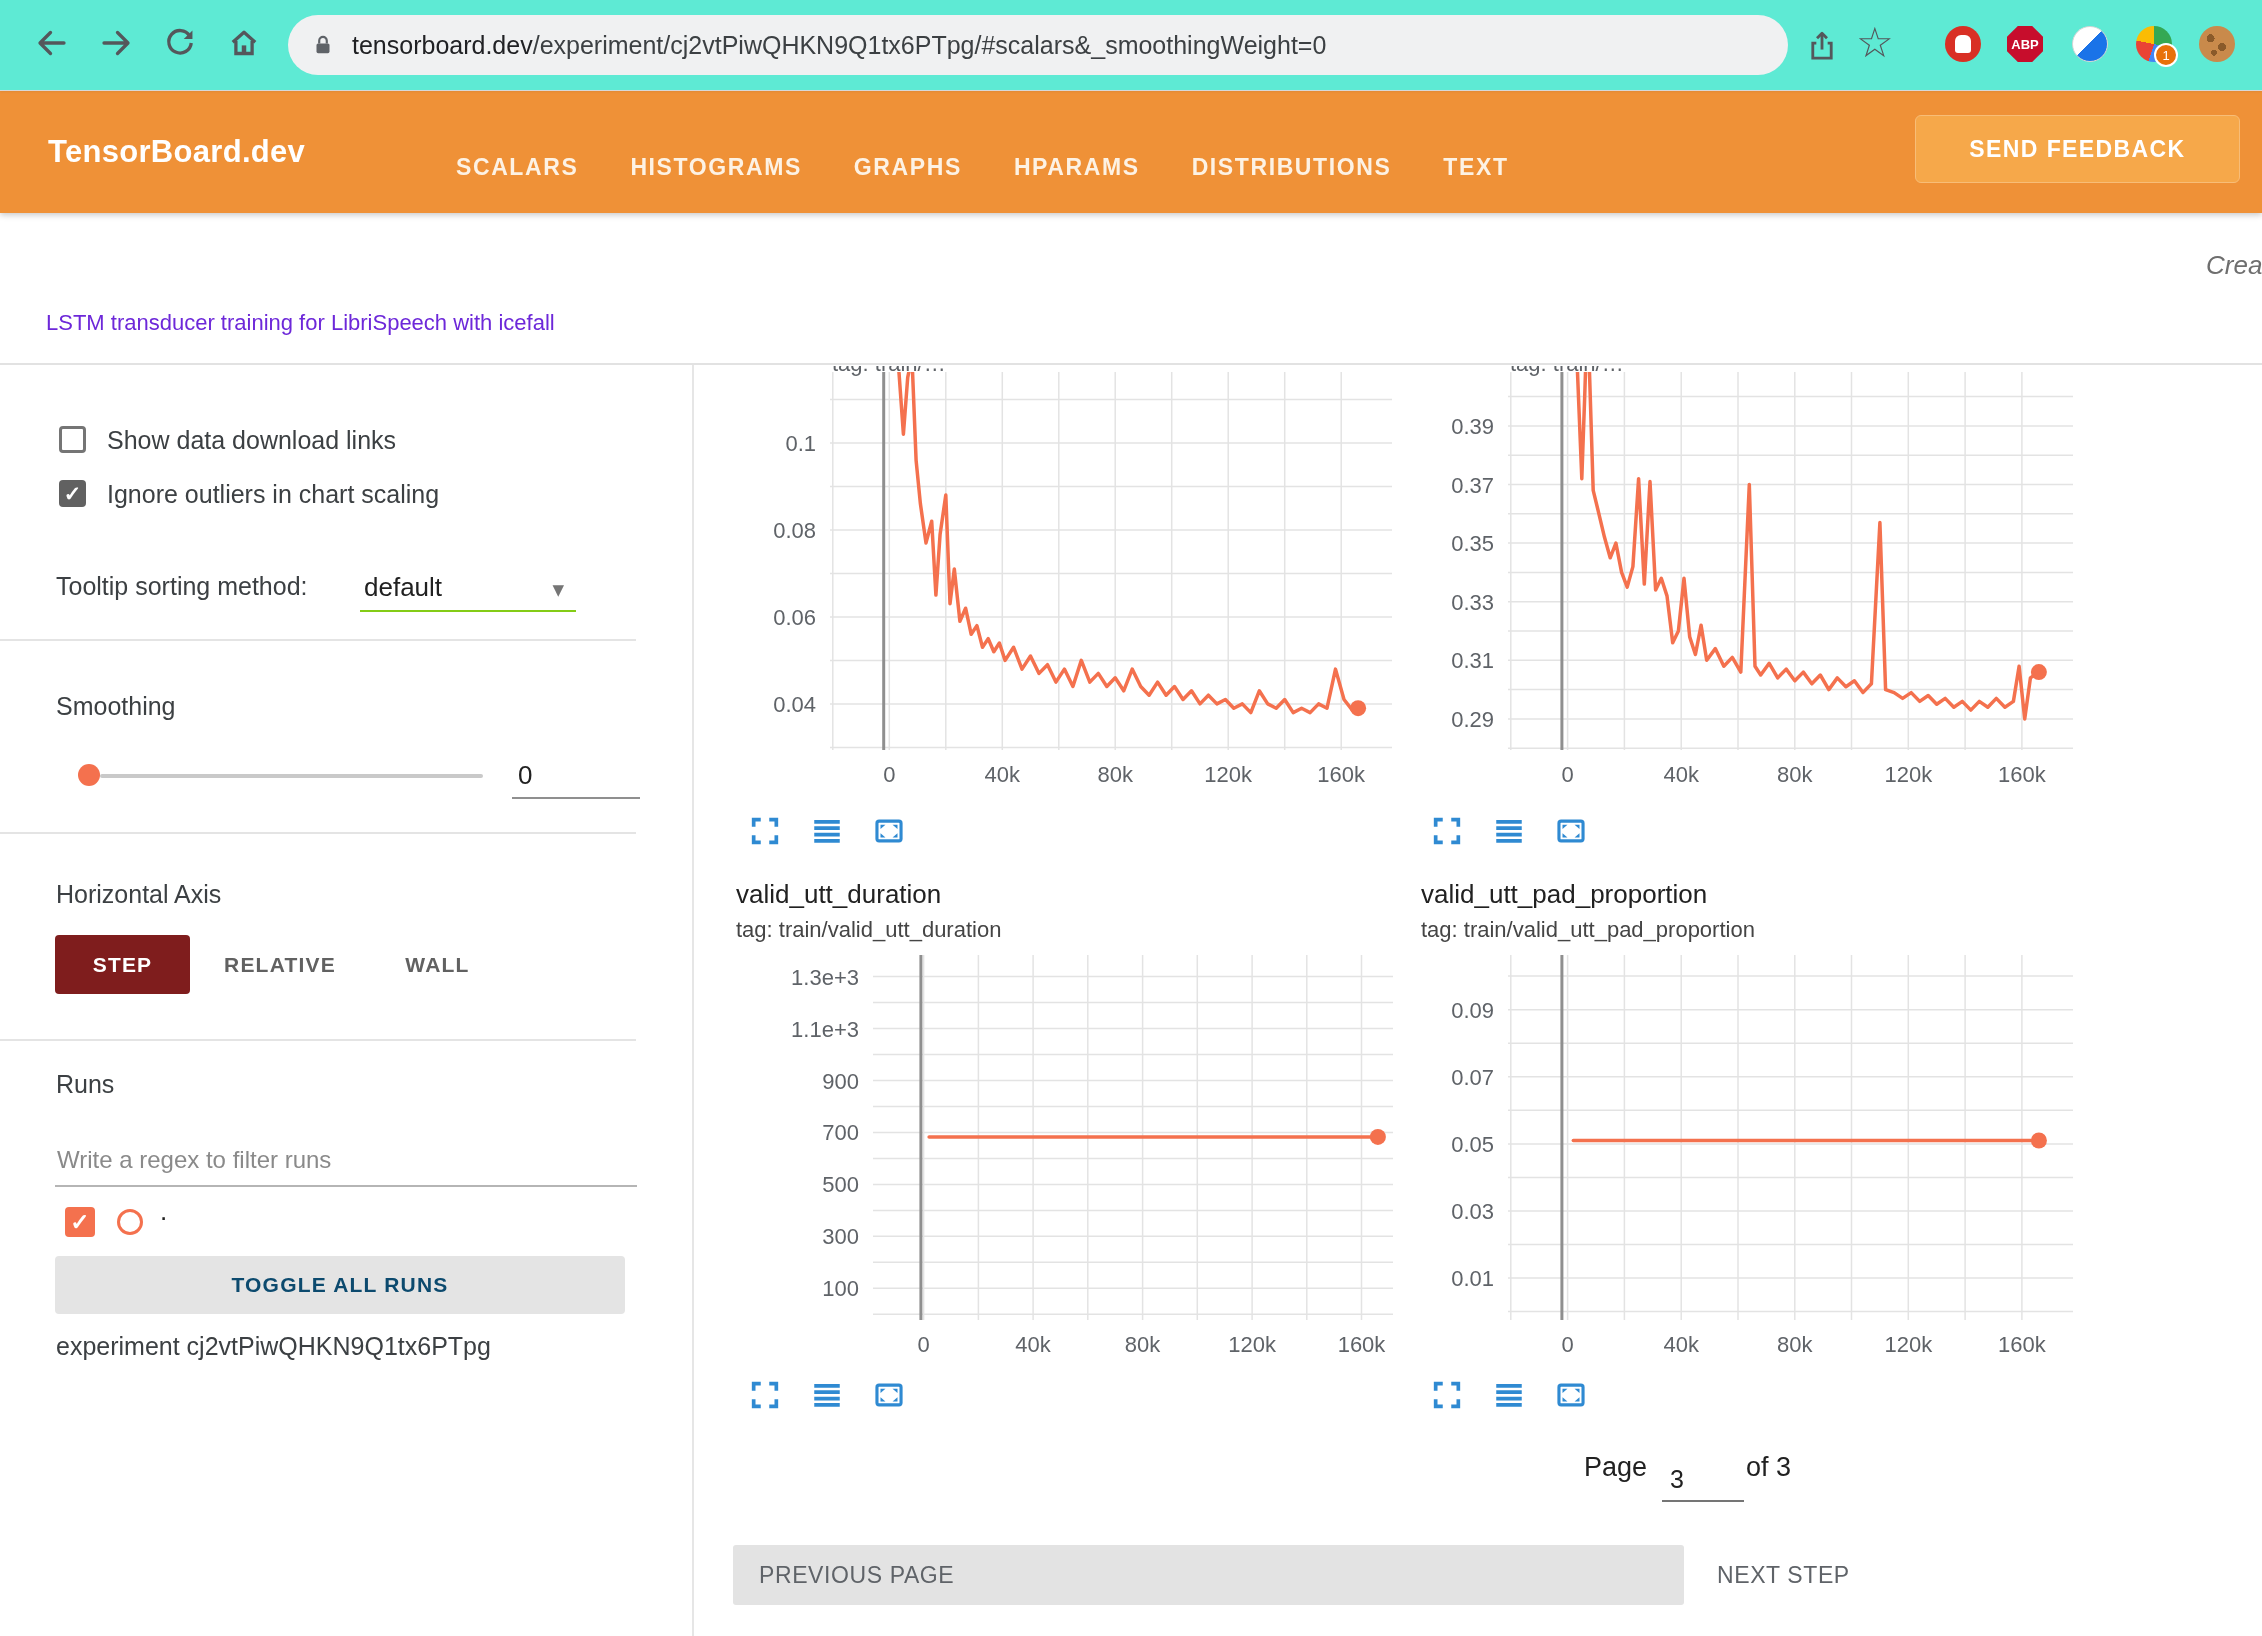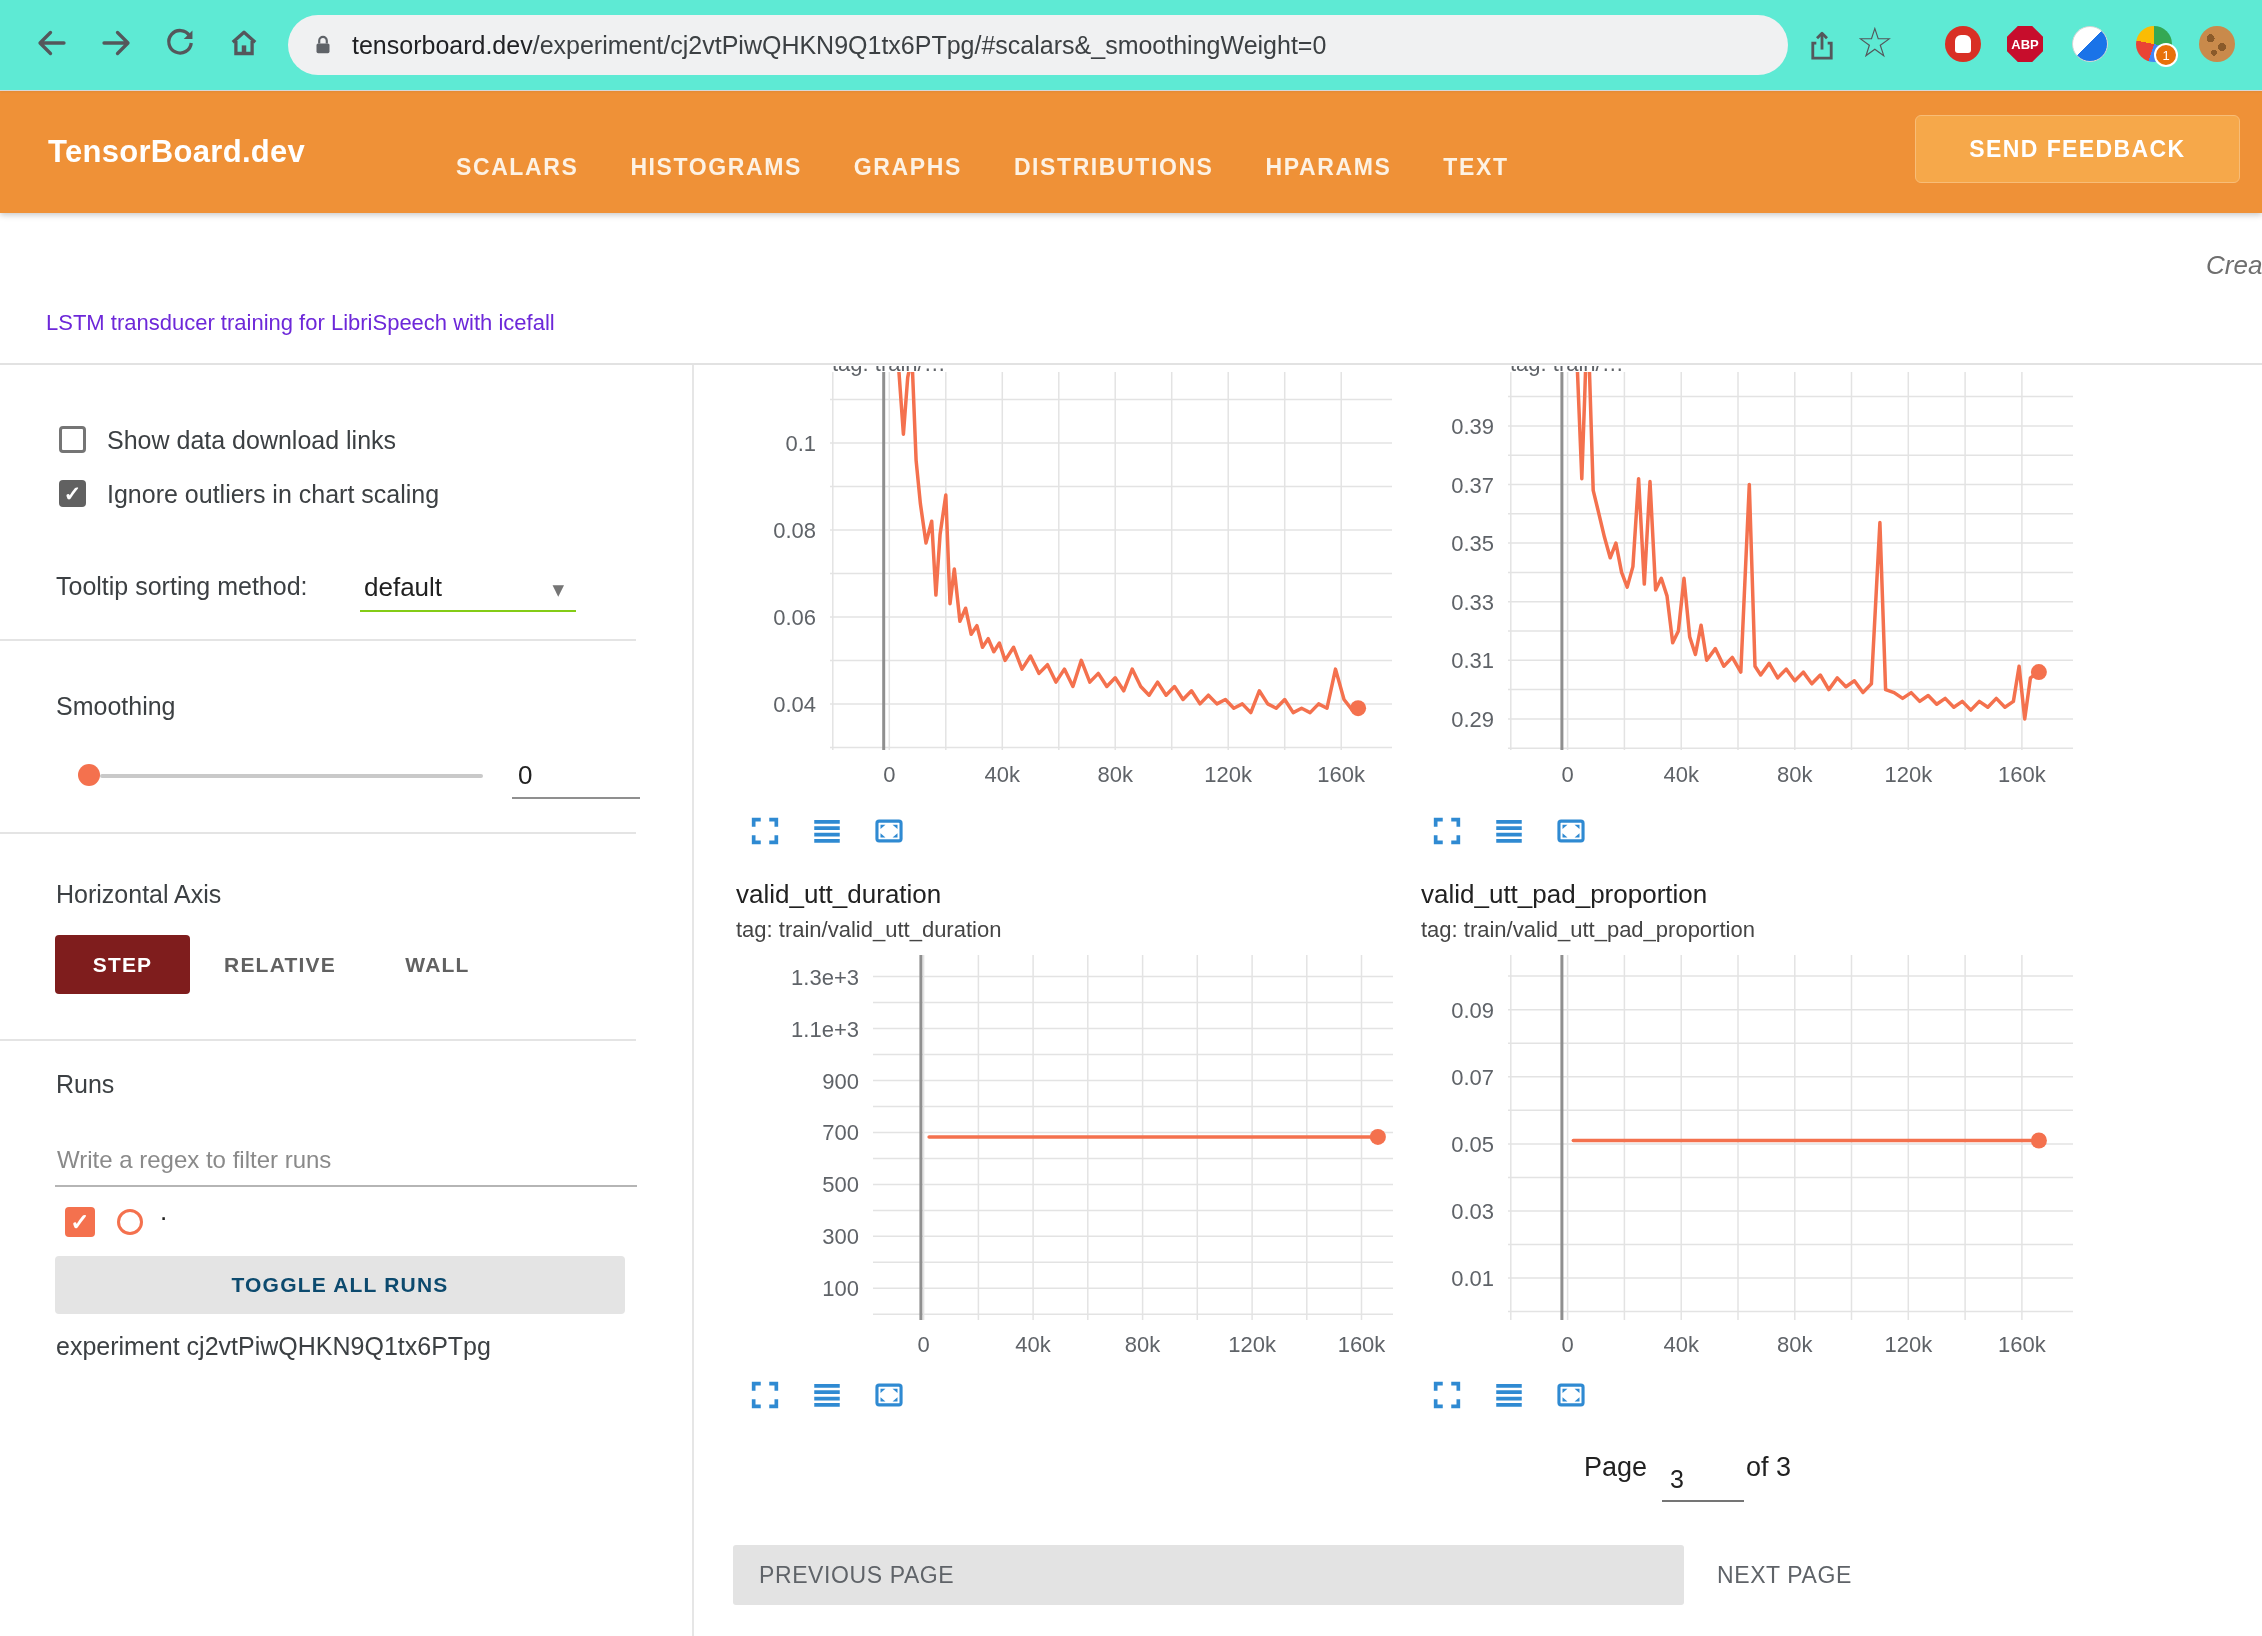--- a/index.html
+++ b/index.html
@@ -134,22 +134,22 @@
     </div>
     <div class="ext" style="left:2199px;background:radial-gradient(circle at 32% 34%,#8a5a2a 0 4px,transparent 4px),radial-gradient(circle at 64% 58%,#8a5a2a 0 4px,transparent 4px),radial-gradient(circle at 42% 74%,#8a5a2a 0 3px,transparent 3px),#c98a4b;"></div>
   </div>
 
   <div class="tb-header">
     <div class="brand">TensorBoard.dev</div>
     <div class="tabs">
       <div class="tab"><span>SCALARS</span><div class="underline"></div></div>
       <div class="tab"><span>HISTOGRAMS</span></div>
       <div class="tab"><span>GRAPHS</span></div>
+      <div class="tab"><span>HPARAMS</span></div>
       <div class="tab"><span>DISTRIBUTIONS</span></div>
-      <div class="tab"><span>HPARAMS</span></div>
       <div class="tab"><span>TEXT</span></div>
     </div>
     <div class="feedback">SEND FEEDBACK</div>
   </div>
 
   <div class="crea">Crea</div>
   <div class="exp-title">LSTM transducer training for LibriSpeech with icefall</div>
   <div class="hdiv"></div>
   <div class="vdiv"></div>
 
@@ -481,15 +481,15 @@
           <polygon points="18,16.5 14.5,16.5 18,13.5" fill="#2f8ad2"></polygon>
         </svg>
       </div>
   </div>
 
   <div class="page-label" style="left:1584px;top:1452px;">Page</div>
   <input class="line-input" style="left: 1662px; top: 1458px; width: 72px; height: 40px; font-size: 25px; color: rgb(33, 33, 33); padding-left: 8px; border-bottom-color: rgb(117, 117, 117);" value="3">
   <div class="page-label" style="left:1746px;top:1452px;">of 3</div>
 
   <div class="prev-btn">PREVIOUS PAGE</div>
-  <div class="next-btn">NEXT PAGE</div>
+  <div class="next-btn">NEXT STEP</div>
 
 </div>
 
 </body></html>

